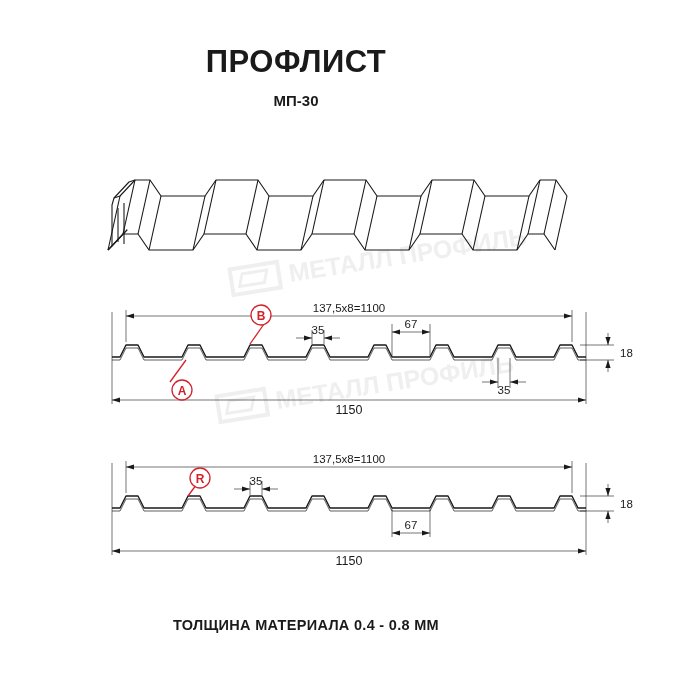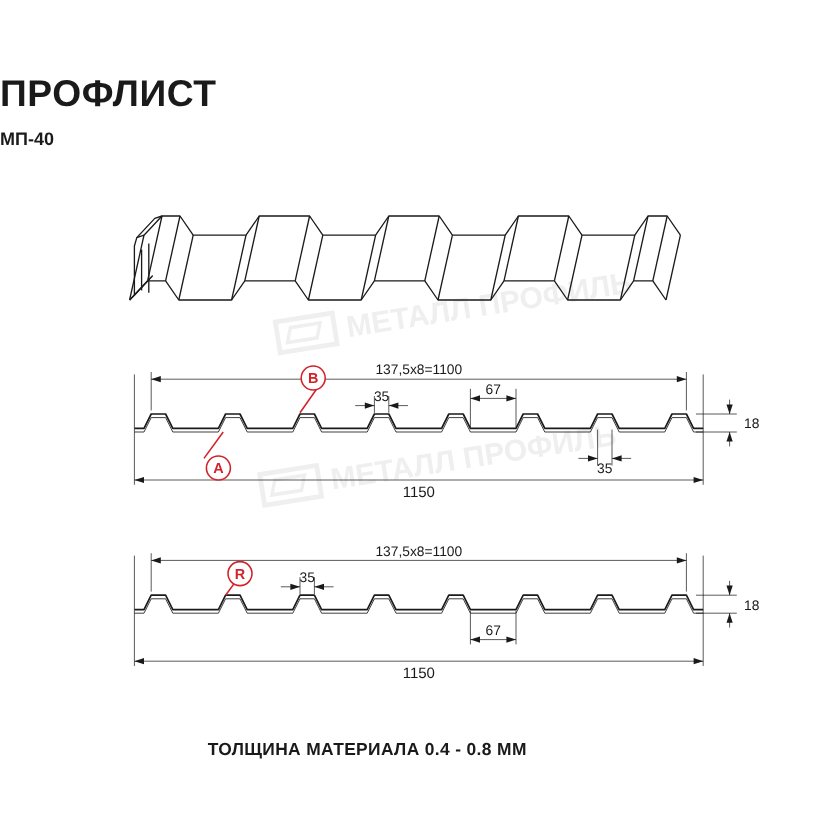--- a/index.html
+++ b/index.html
@@ -17,23 +17,23 @@
   }
   .sheet {
     position: absolute;
     left: 0; top: 0;
     width: 700px;
     height: 700px;
   }
   .title-block {
     position: absolute;
     left: 0;
-    top: 60px;
+    top: 44px;
     width: 592px;
-    text-align: left;
+    text-align: center;
   }
   .title {
     font-size: 31px;
     font-weight: bold;
     letter-spacing: 0.5px;
     color: #1a1a1a;
     margin: 0;
   }
   .subtitle {
     font-size: 15px;
@@ -80,21 +80,21 @@
     width: 22px; height: 9px;
     border: 3px solid #efefef;
     transform: skewX(-20deg);
   }
 </style>
 </head>
 <body>
 
 <div class="title-block">
   <div class="title">ПРОФЛИСТ</div>
-  <div class="subtitle">МП-40</div>
+  <div class="subtitle">МП-30</div>
 </div>
 
 <div class="wm wm1">
   <span class="wm-box"></span><span>МЕТАЛЛ ПРОФИЛЬ</span>
 </div>
 <div class="wm wm2">
   <span class="wm-box"></span><span>МЕТАЛЛ ПРОФИЛЬ</span>
 </div>
 
 <svg class="sheet" viewBox="0 0 700 700">

